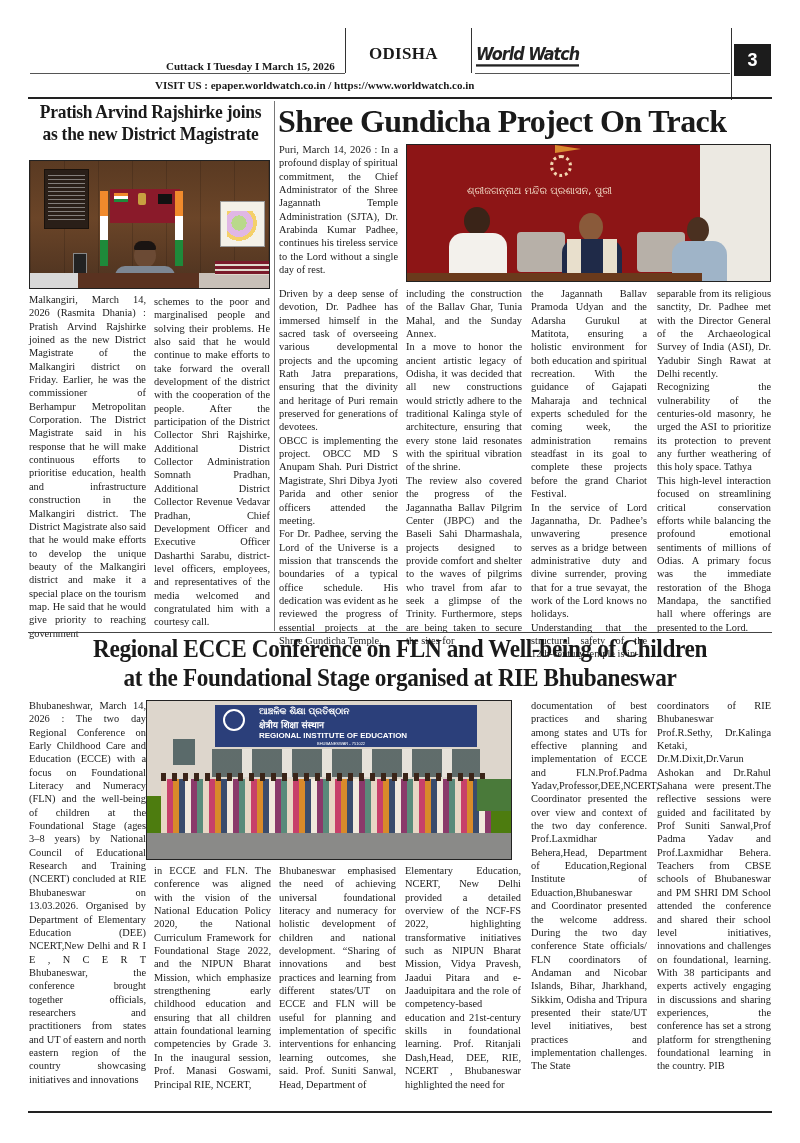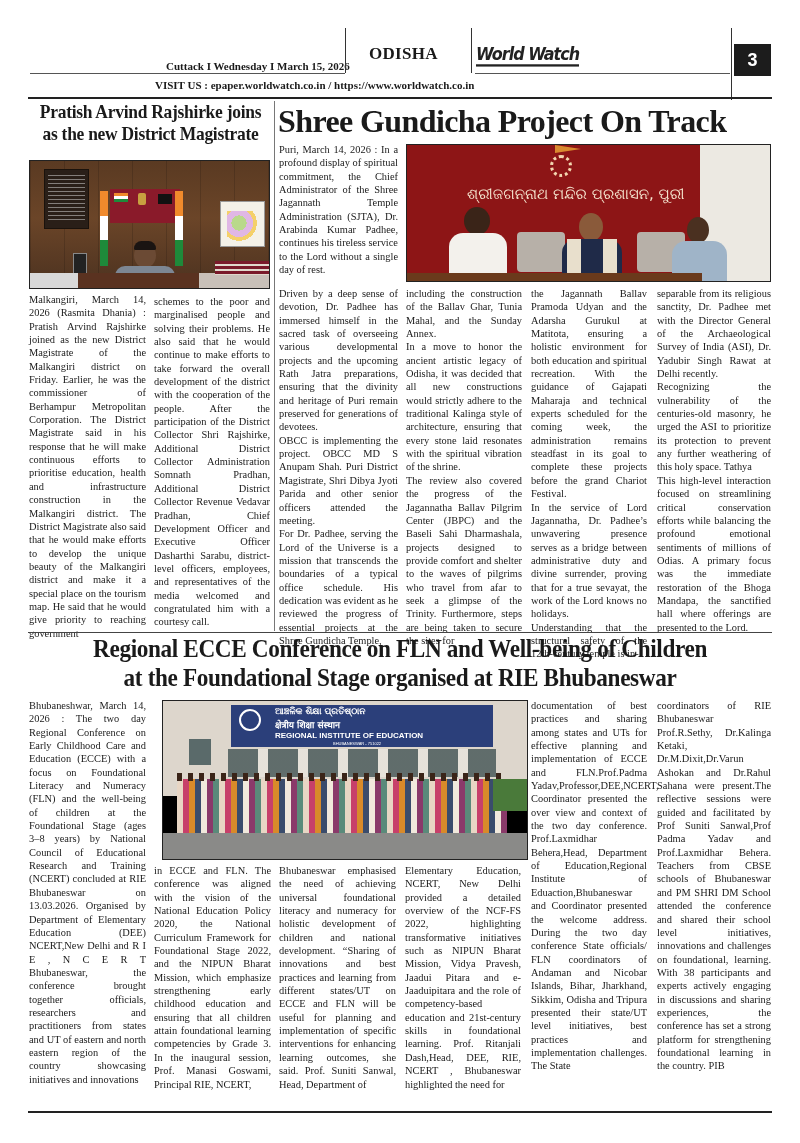--- a/index.html
+++ b/index.html
@@ -36,39 +36,39 @@
   .a2-c0 { left: 279px; top: 143px; width: 119px; }
   .a2-c1 { left: 279px; top: 287px; width: 119px; }
   .a2-c2 { left: 406px; top: 287px; width: 116px; }
   .a2-c3 { left: 531px; top: 287px; width: 116px; }
   .a2-c4 { left: 657px; top: 287px; width: 114px; }
 
   .hrule-mid { position: absolute; left: 28px; top: 632px; width: 744px; height: 1px; background: #444; }
 
   
   .a3-head { position: absolute; left: 28px; top: 634px; width: 744px; text-align: center; font-family: "Liberation Serif", serif; font-weight: bold; font-size: 25px; line-height: 29px; letter-spacing: -0.4px; transform: scaleX(0.93); transform-origin: center top; }
-  .photo3 { left: 162px; top: 700px; width: 366px; height: 160px; background: #000000; }
+  .photo3 { left: 146px; top: 700px; width: 366px; height: 160px; background: #4d7c0f; }
   .a3-c1 { left: 29px; top: 699px; width: 117px; }
   .a3-c2 { left: 154px; top: 864px; width: 117px; }
   .a3-c3 { left: 279px; top: 864px; width: 117px; }
   .a3-c4 { left: 405px; top: 864px; width: 116px; }
   .a3-c5 { left: 531px; top: 699px; width: 116px; }
   .a3-c6 { left: 657px; top: 699px; width: 114px; }
 
   .hrule-bottom { position: absolute; left: 28px; top: 1111px; width: 744px; height: 2px; background: #222; }
 
   
   .abs { position: absolute; }
   .sign { position: absolute; font-family: "DejaVu Sans", sans-serif; color: #fff; white-space: nowrap; }
 </style>
 </head>
 <body>
 
 <div class="masthead">
-  <div class="dateline">Cuttack I Wednesday I March 15,  2026</div>
+  <div class="dateline">Cuttack I Tuesday I March 15,  2026</div>
   <div class="vline" style="left:345px; top:28px; height:45px;"></div>
   <div class="section-name">ODISHA</div>
   <div class="vline" style="left:471px; top:28px; height:45px;"></div>
   <div class="logo"><span>World Watch</span></div>
   <div class="hrule-top"></div>
   <div class="hrule-top2"></div>
   <div class="vline" style="left:731px; top:28px; height:72px;"></div>
   <div class="pageno">3</div>
   <div class="visit">VISIT US : epaper.worldwatch.co.in / https://www.worldwatch.co.in</div>
   <div class="hrule-main"></div>
@@ -114,21 +114,21 @@
 <div class="vline" style="left:274px; top:101px; height:530px; background:#777;"></div>
 
 <div class="a2-head">Shree Gundicha Project On Track</div>
 
 <div class="photo photo2">
   <div class="abs" style="right:0;top:0;width:70px;height:100%;background:#ece9e2;"></div>
 
   <div class="abs" style="left:148px;top:0;width:26px;height:8px;background:#d98a30;clip-path:polygon(0 0,100% 50%,0 100%);"></div>
   <div class="abs" style="left:143px;top:10px;width:22px;height:22px;border:3px dotted #f3d7b0;border-radius:50%;"></div>
 
-  <div class="sign" style="left:60px;top:40px;font-size:15px;color:#f6e6d0;">ଶ୍ରୀଜଗନ୍ନାଥ ମନ୍ଦିର ପ୍ରଶାସନ, ପୁରୀ</div>
+  <div class="sign" style="left:60px;top:40px;font-size:10px;color:#f6e6d0;">ଶ୍ରୀଜଗନ୍ନାଥ ମନ୍ଦିର ପ୍ରଶାସନ, ପୁରୀ</div>
 
   <div class="abs" style="left:110px;top:87px;width:48px;height:40px;background:#b7b0a8;border-radius:4px;"></div>
   <div class="abs" style="left:230px;top:87px;width:48px;height:40px;background:#b7b0a8;border-radius:4px;"></div>
 
   <div class="abs" style="left:57px;top:62px;width:26px;height:28px;background:#3a2418;border-radius:50%;"></div>
   <div class="abs" style="left:42px;top:88px;width:58px;height:50px;background:#f3f1ec;border-radius:14px 14px 0 0;"></div>
 
   <div class="abs" style="left:172px;top:68px;width:24px;height:28px;background:#8a5a3a;border-radius:50%;"></div>
   <div class="abs" style="left:155px;top:94px;width:60px;height:44px;background:#1f2a48;border-radius:14px 14px 0 0;"></div>
   <div class="abs" style="left:160px;top:94px;width:14px;height:44px;background:#e8dfcc;"></div>

